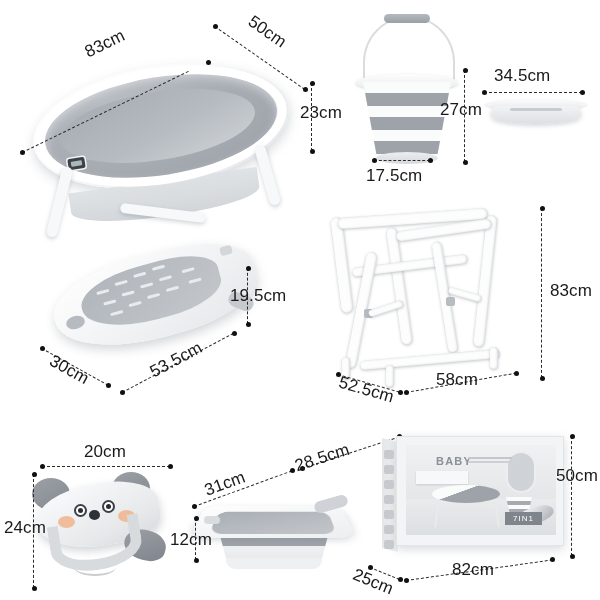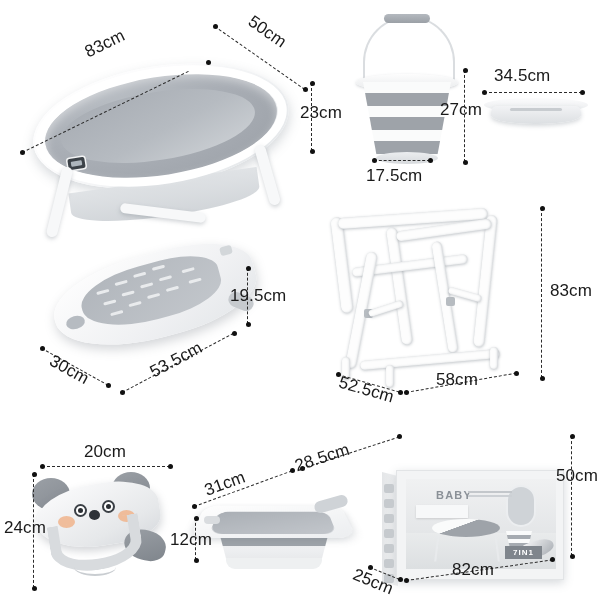--- a/index.html
+++ b/index.html
@@ -145,21 +145,21 @@
       clip-path:polygon(0% 0%,100% 0%,92% 100%,8% 100%);
       background:linear-gradient(180deg,#9ea3a9 0%,#9ea3a9 52%,#f0f1f3 52%,#e6e8ea 100%);}
   .sq-foot{position:absolute;left:28px;top:70px;width:96px;height:11px;
       border-radius:0 0 9px 9px;background:#eef0f1;}
   .sq-handle{position:absolute;left:116px;top:10px;width:34px;height:12px;
       border-radius:7px;background:#cfd3d7;transform:rotate(-16deg);}
   .sq-grip{position:absolute;left:6px;top:28px;width:16px;height:8px;
       border-radius:5px;background:#d9dcდf;background:#d9dcdf;}
 
   
-  #box{left:382px;top:470px;width:182px;height:120px;}
+  #box{left:382px;top:436px;width:182px;height:120px;}
   .bx-front{position:absolute;left:14px;top:0;width:168px;height:110px;
       background:#f3f4f5;border:1px solid #e2e4e6;box-sizing:border-box;
       box-shadow:0 3px 9px rgba(120,128,138,.3);}
   .bx-side{position:absolute;left:0;top:6px;width:16px;height:110px;
       background:linear-gradient(90deg,#e4e6e8,#f0f1f2);
       transform:skewY(14deg);transform-origin:100% 0;}
   .bx-art{position:absolute;left:24px;top:9px;width:150px;height:90px;
       background:linear-gradient(160deg,#eceeef 0%,#e3e5e7 45%,#d8dbde 100%);
       overflow:hidden;}
   .bx-wall{position:absolute;left:0;top:0;width:150px;height:54px;
@@ -181,21 +181,21 @@
       border-radius:40% 46% 44% 50%;
       background:linear-gradient(150deg,#fbfbfc,#a8adb3);transform:rotate(-18deg);}
   .bx-floor{position:absolute;left:0;top:54px;width:150px;height:36px;
       background:linear-gradient(180deg,#e9ebec,#dcdfe1);}
   .bx-baby{position:absolute;left:30px;top:10px;font-size:11px;
       letter-spacing:1.2px;color:#8a9097;font-weight:bold;}
   .bx-sub{position:absolute;left:62px;top:12px;width:44px;height:2px;
       background:#c3c7cb;box-shadow:0 4px 0 #ccd0d4;}
   .bx-badge{position:absolute;right:14px;bottom:10px;padding:2px 8px;
       border-radius:0;background:#7f858c;color:#fff;font-size:8px;
-      letter-spacing:1px;font-weight:bold;margin-top:8px;}
+      letter-spacing:1px;font-weight:normal;margin-top:8px;}
   .bx-spine{position:absolute;left:2px;top:14px;width:12px;}
   .bx-ic{width:10px;height:9px;margin-bottom:6px;border-radius:2px;
       background:#c6cace;}
 </style>
 </head>
 <body>
 
 <div class="stage">
 
   <div class="item" id="tub">

